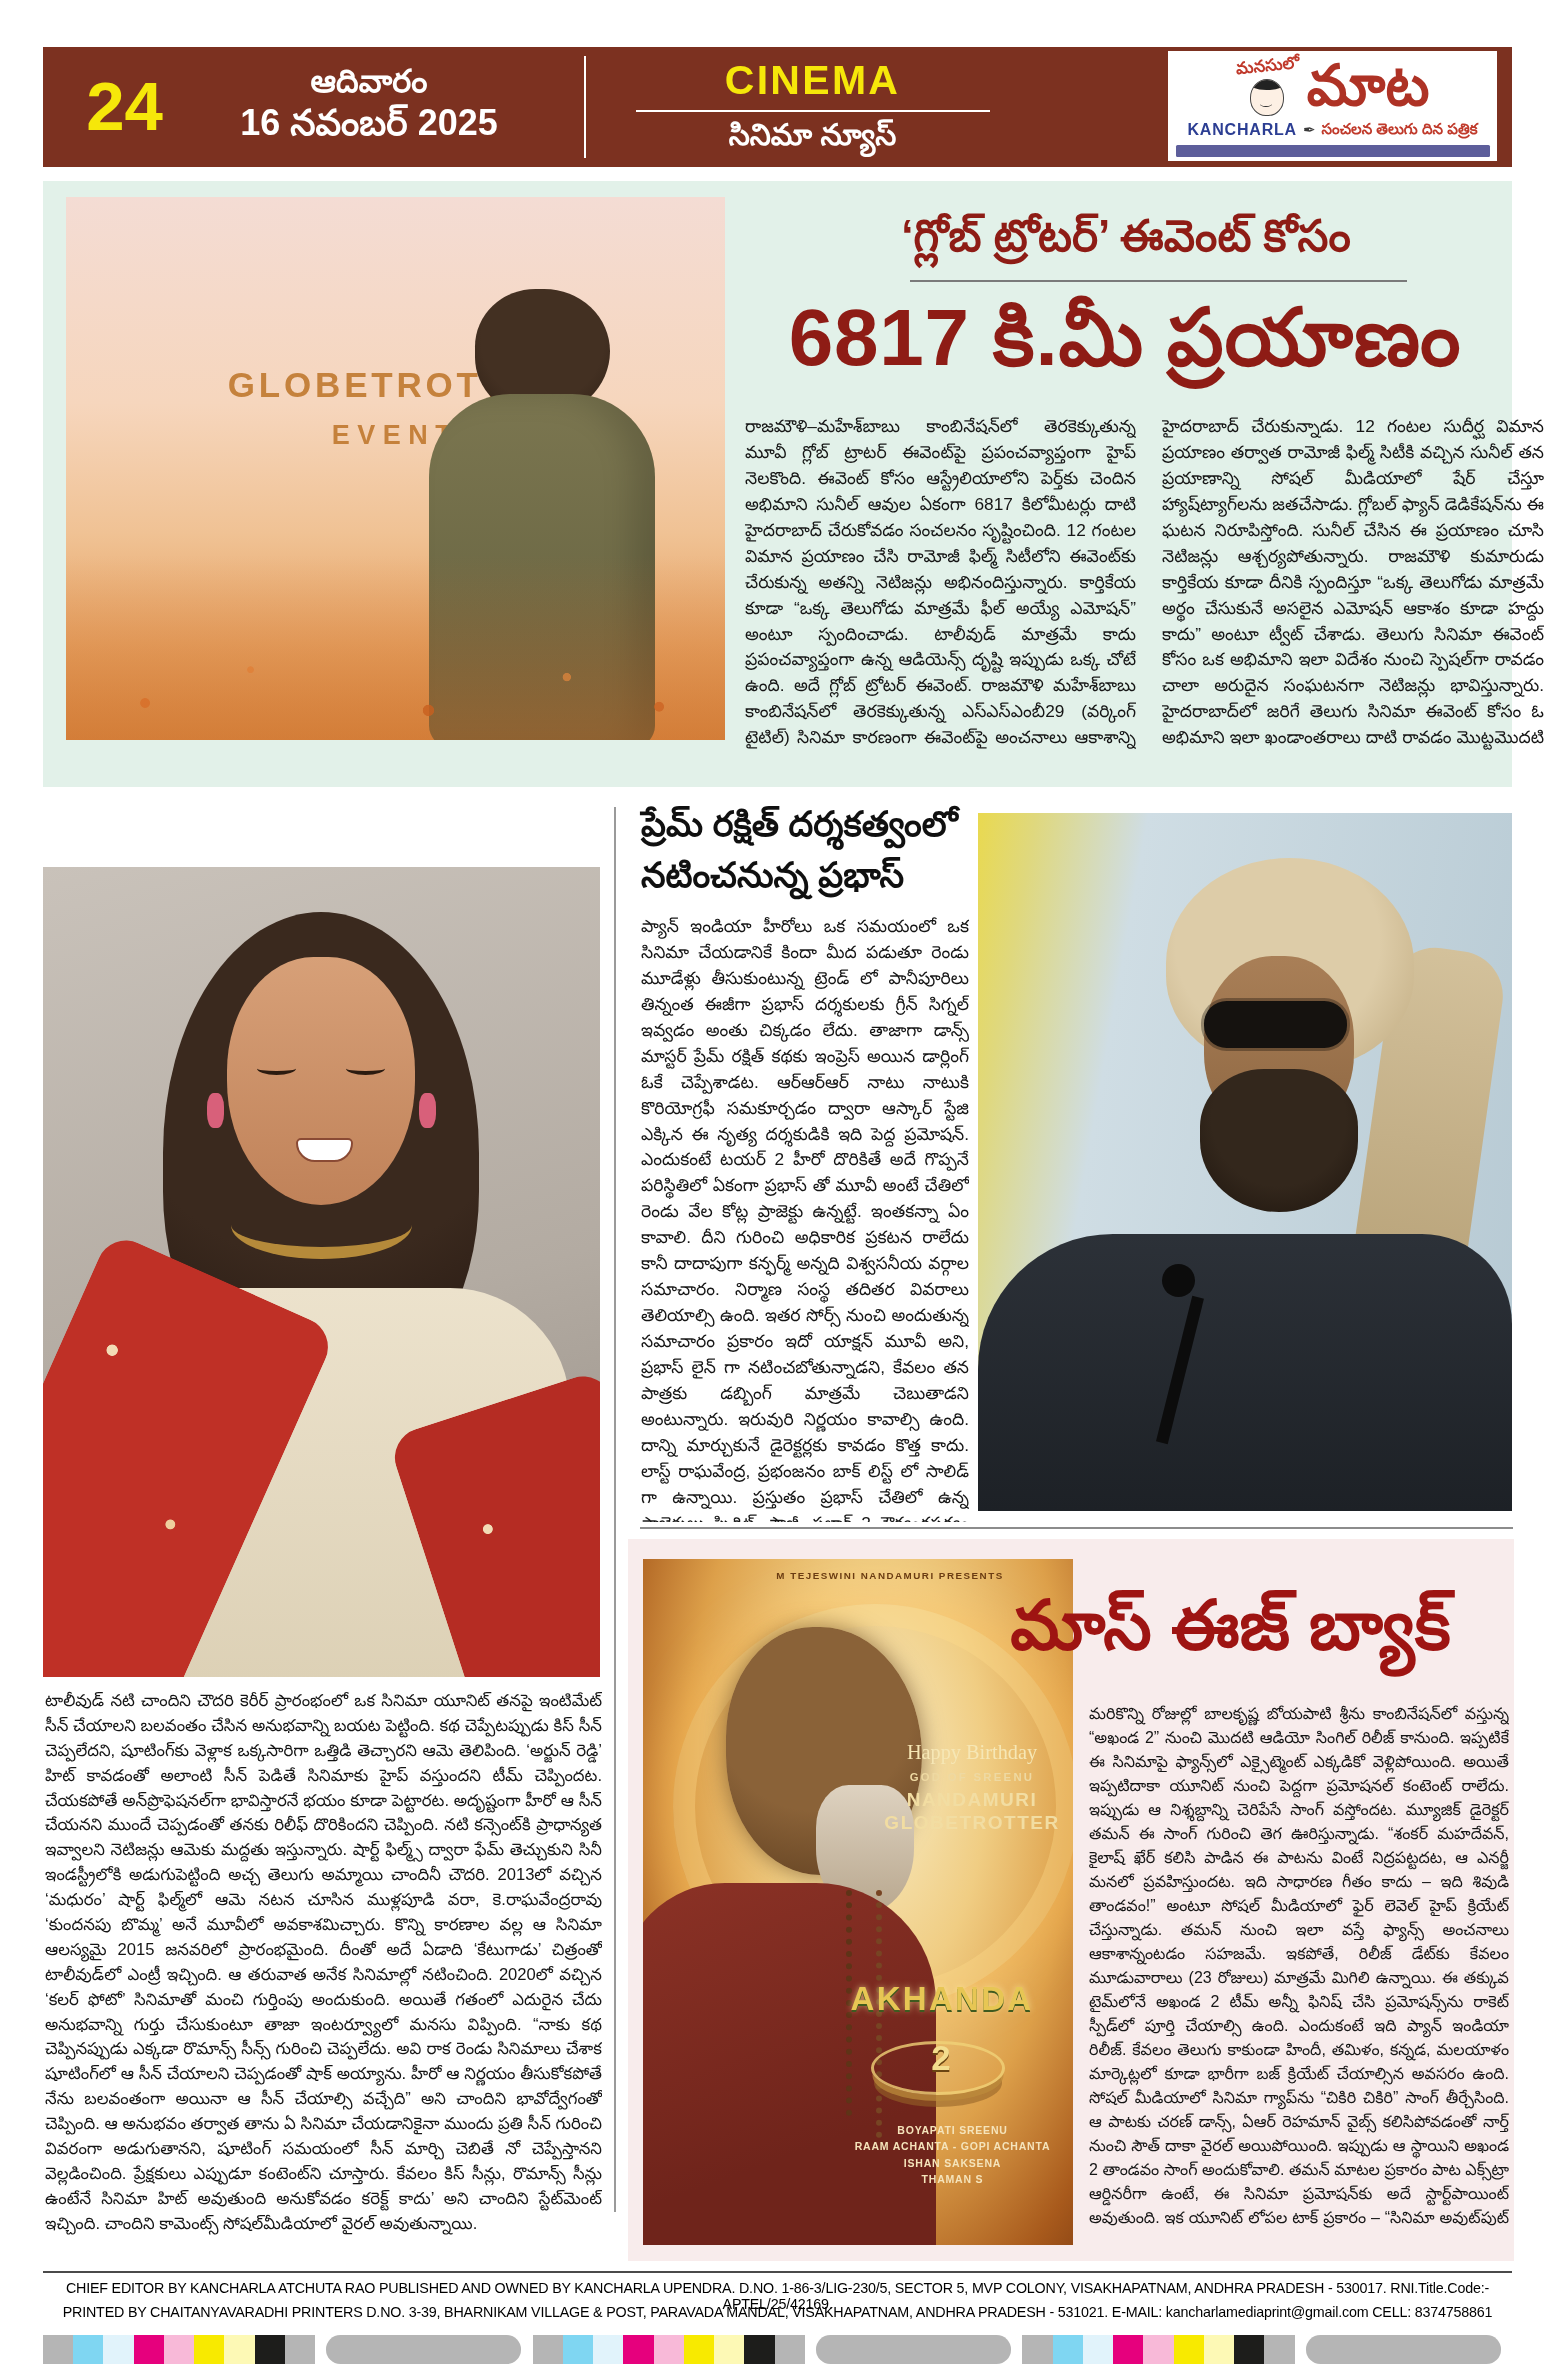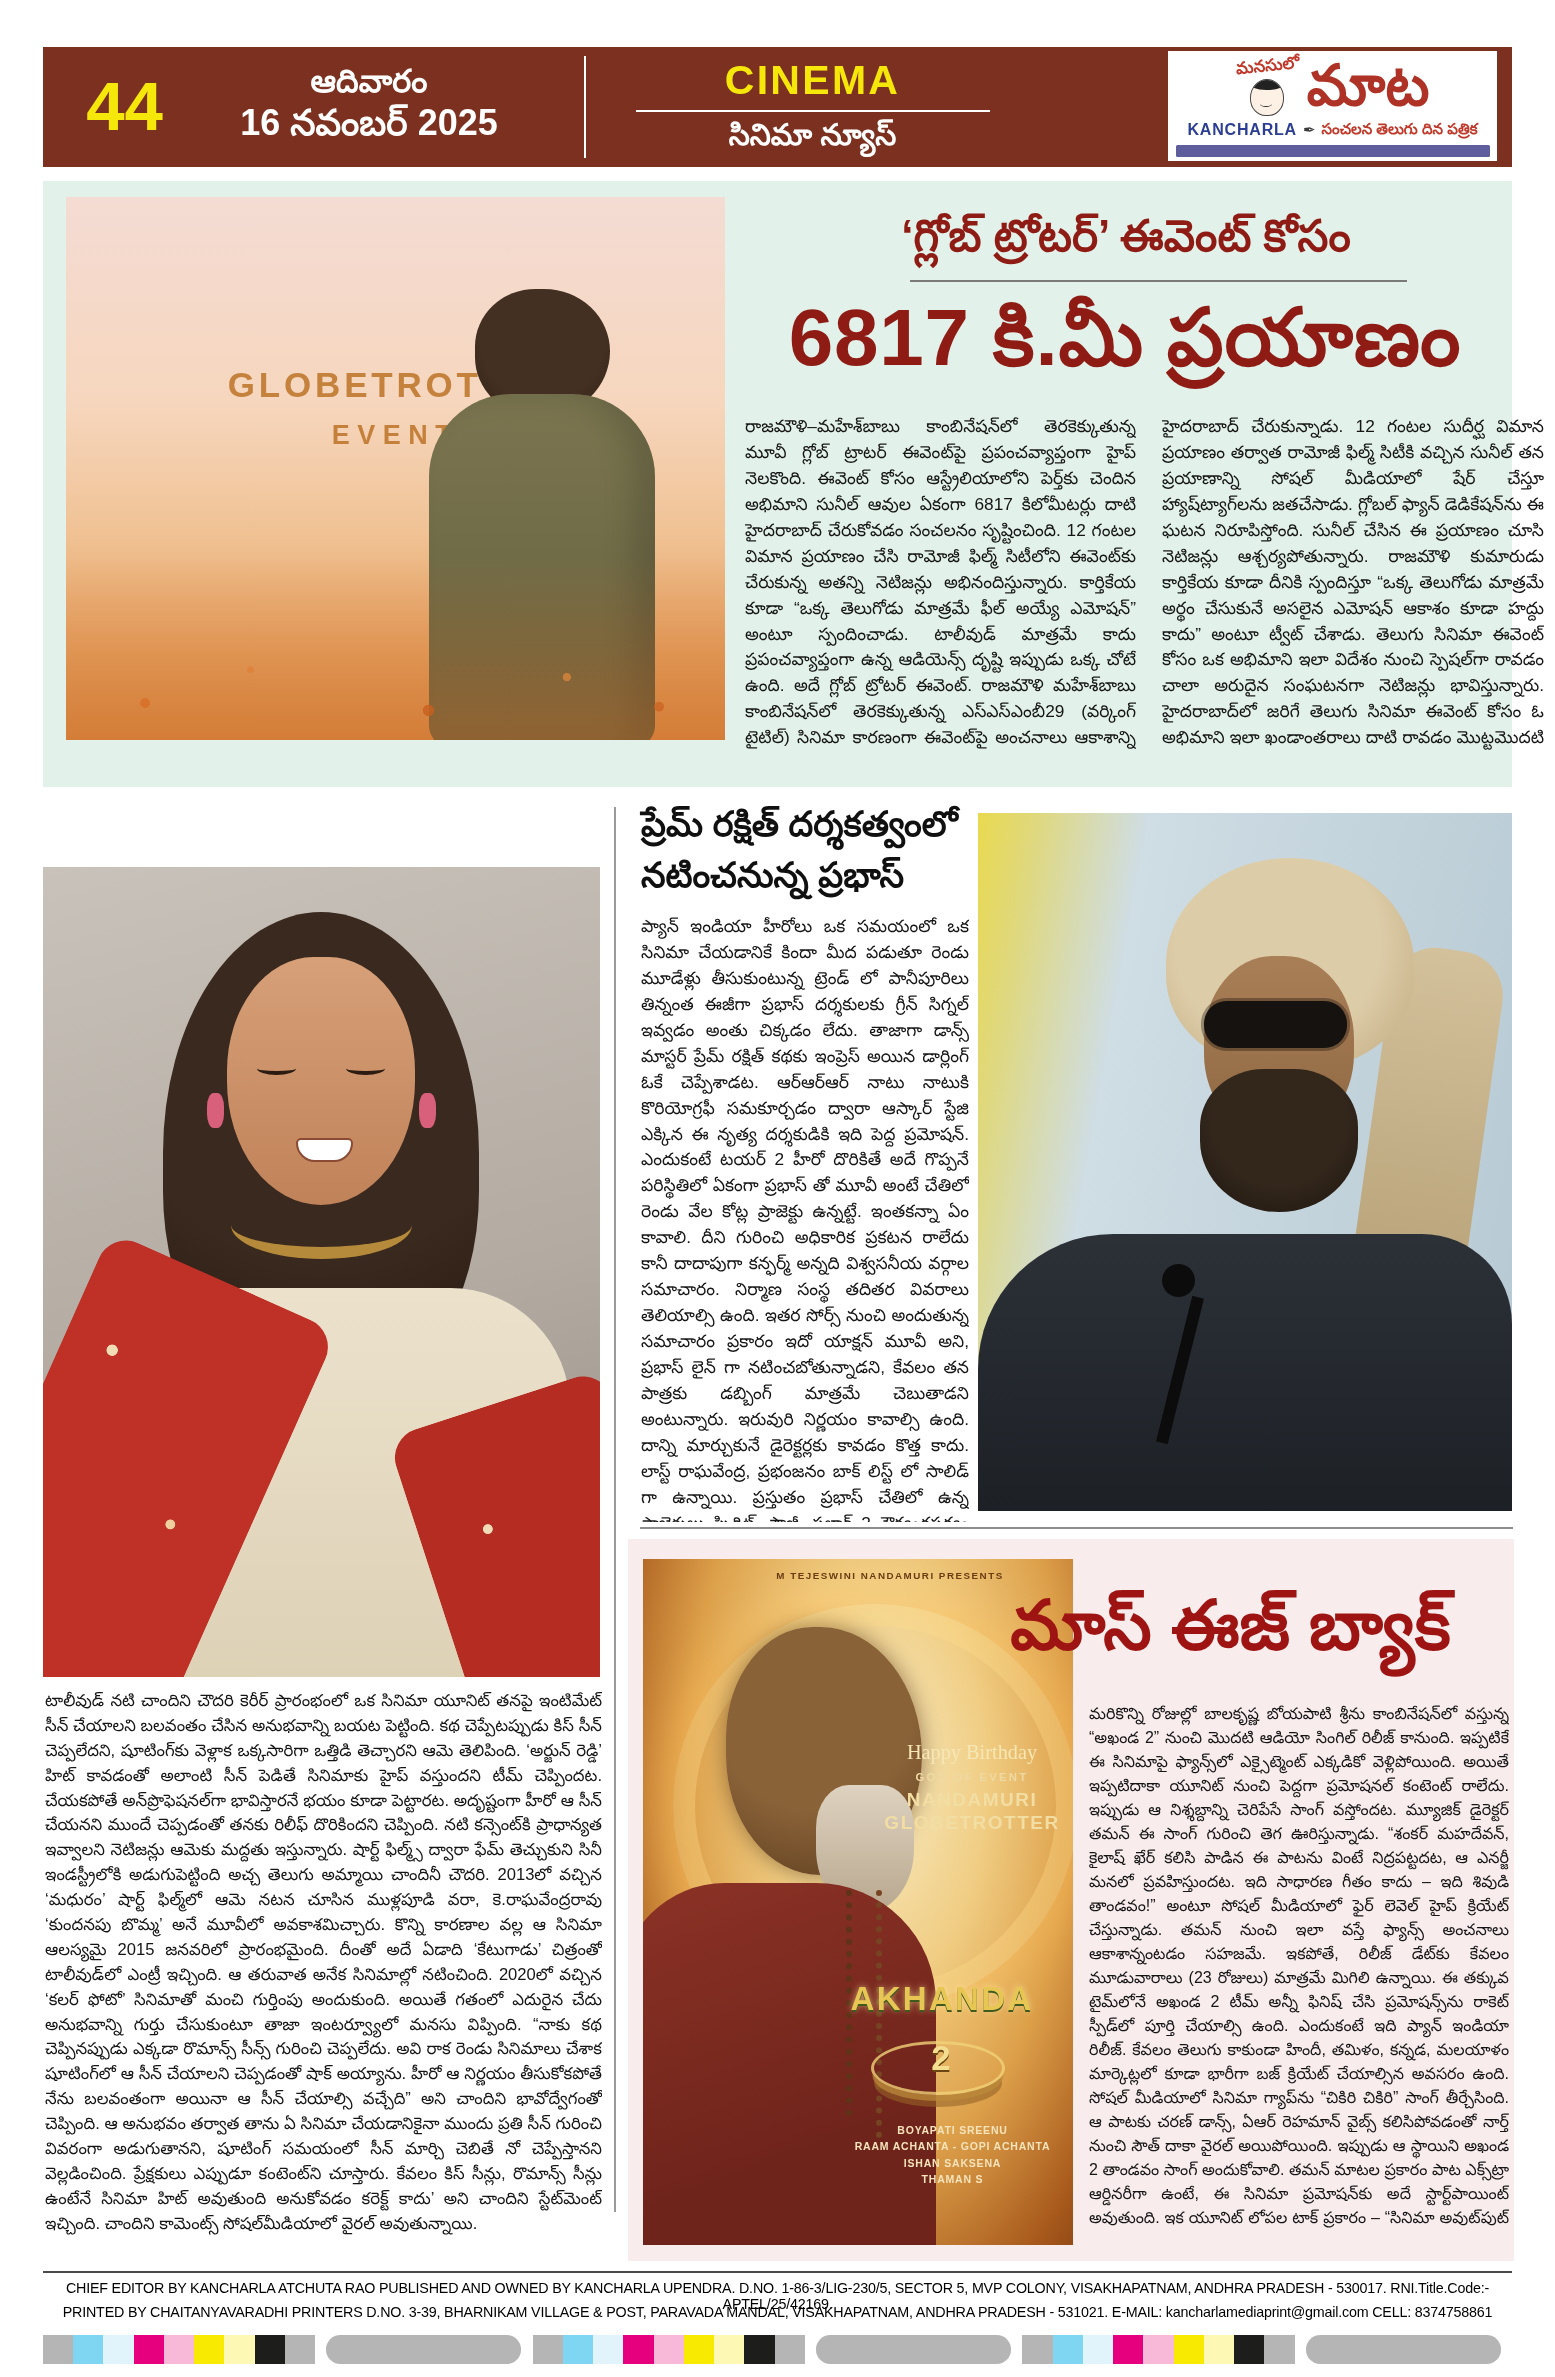--- a/index.html
+++ b/index.html
@@ -161,21 +161,21 @@
   .calibration-strip{left:43px;top:2334px;width:1469px;height:30px;display:flex;align-items:center;gap:0;}
   .cal-chip{width:31px;height:29px;}
   .cal-bar{width:200px;height:29px;border-radius:14.3px;margin:0 11.3px;}
 </style>
 </head>
 <body>
 
 <div class="page">
 
   <div class="abs header-bar"></div>
-  <div class="abs page-num">44</div>
+  <div class="abs page-num">24</div>
   <div class="abs date-block">
     <div class="date-day">ఆదివారం</div>
     <div class="date-full">16 నవంబర్ 2025</div>
   </div>
   <div class="abs hdr-divider"></div>
   <div class="abs section-block">
     <div class="section-en">CINEMA</div>
     <div class="section-rule"></div>
     <div class="section-te">సినిమా న్యూస్</div>
   </div>
@@ -251,21 +251,21 @@
   <div class="abs mass-panel"></div>
   <div class="abs akhanda-poster">
     <div class="ak-glow"></div>
     <div class="ak-presents">M TEJESWINI NANDAMURI PRESENTS</div>
     <div class="ak-hair"></div>
     <div class="ak-beard"></div>
     <div class="ak-body"></div>
     <div class="ak-beads"></div>
     <div class="ak-beads2"></div>
     <div class="ak-bday">Happy Birthday</div>
-    <div class="ak-god">GOD OF EVENT</div>
+    <div class="ak-god">GOD OF SREENU</div>
     <div class="ak-name">
       <div>NANDAMURI</div>
       <div>GLOBETROTTER</div>
     </div>
     <div class="ak-title">AKHANDA</div>
     <div class="ak-rings"></div>
     <div class="ak-two">2</div>
     <div class="ak-credits">
       <div>BOYAPATI SREENU</div>
       <div>RAAM ACHANTA - GOPI ACHANTA</div>

